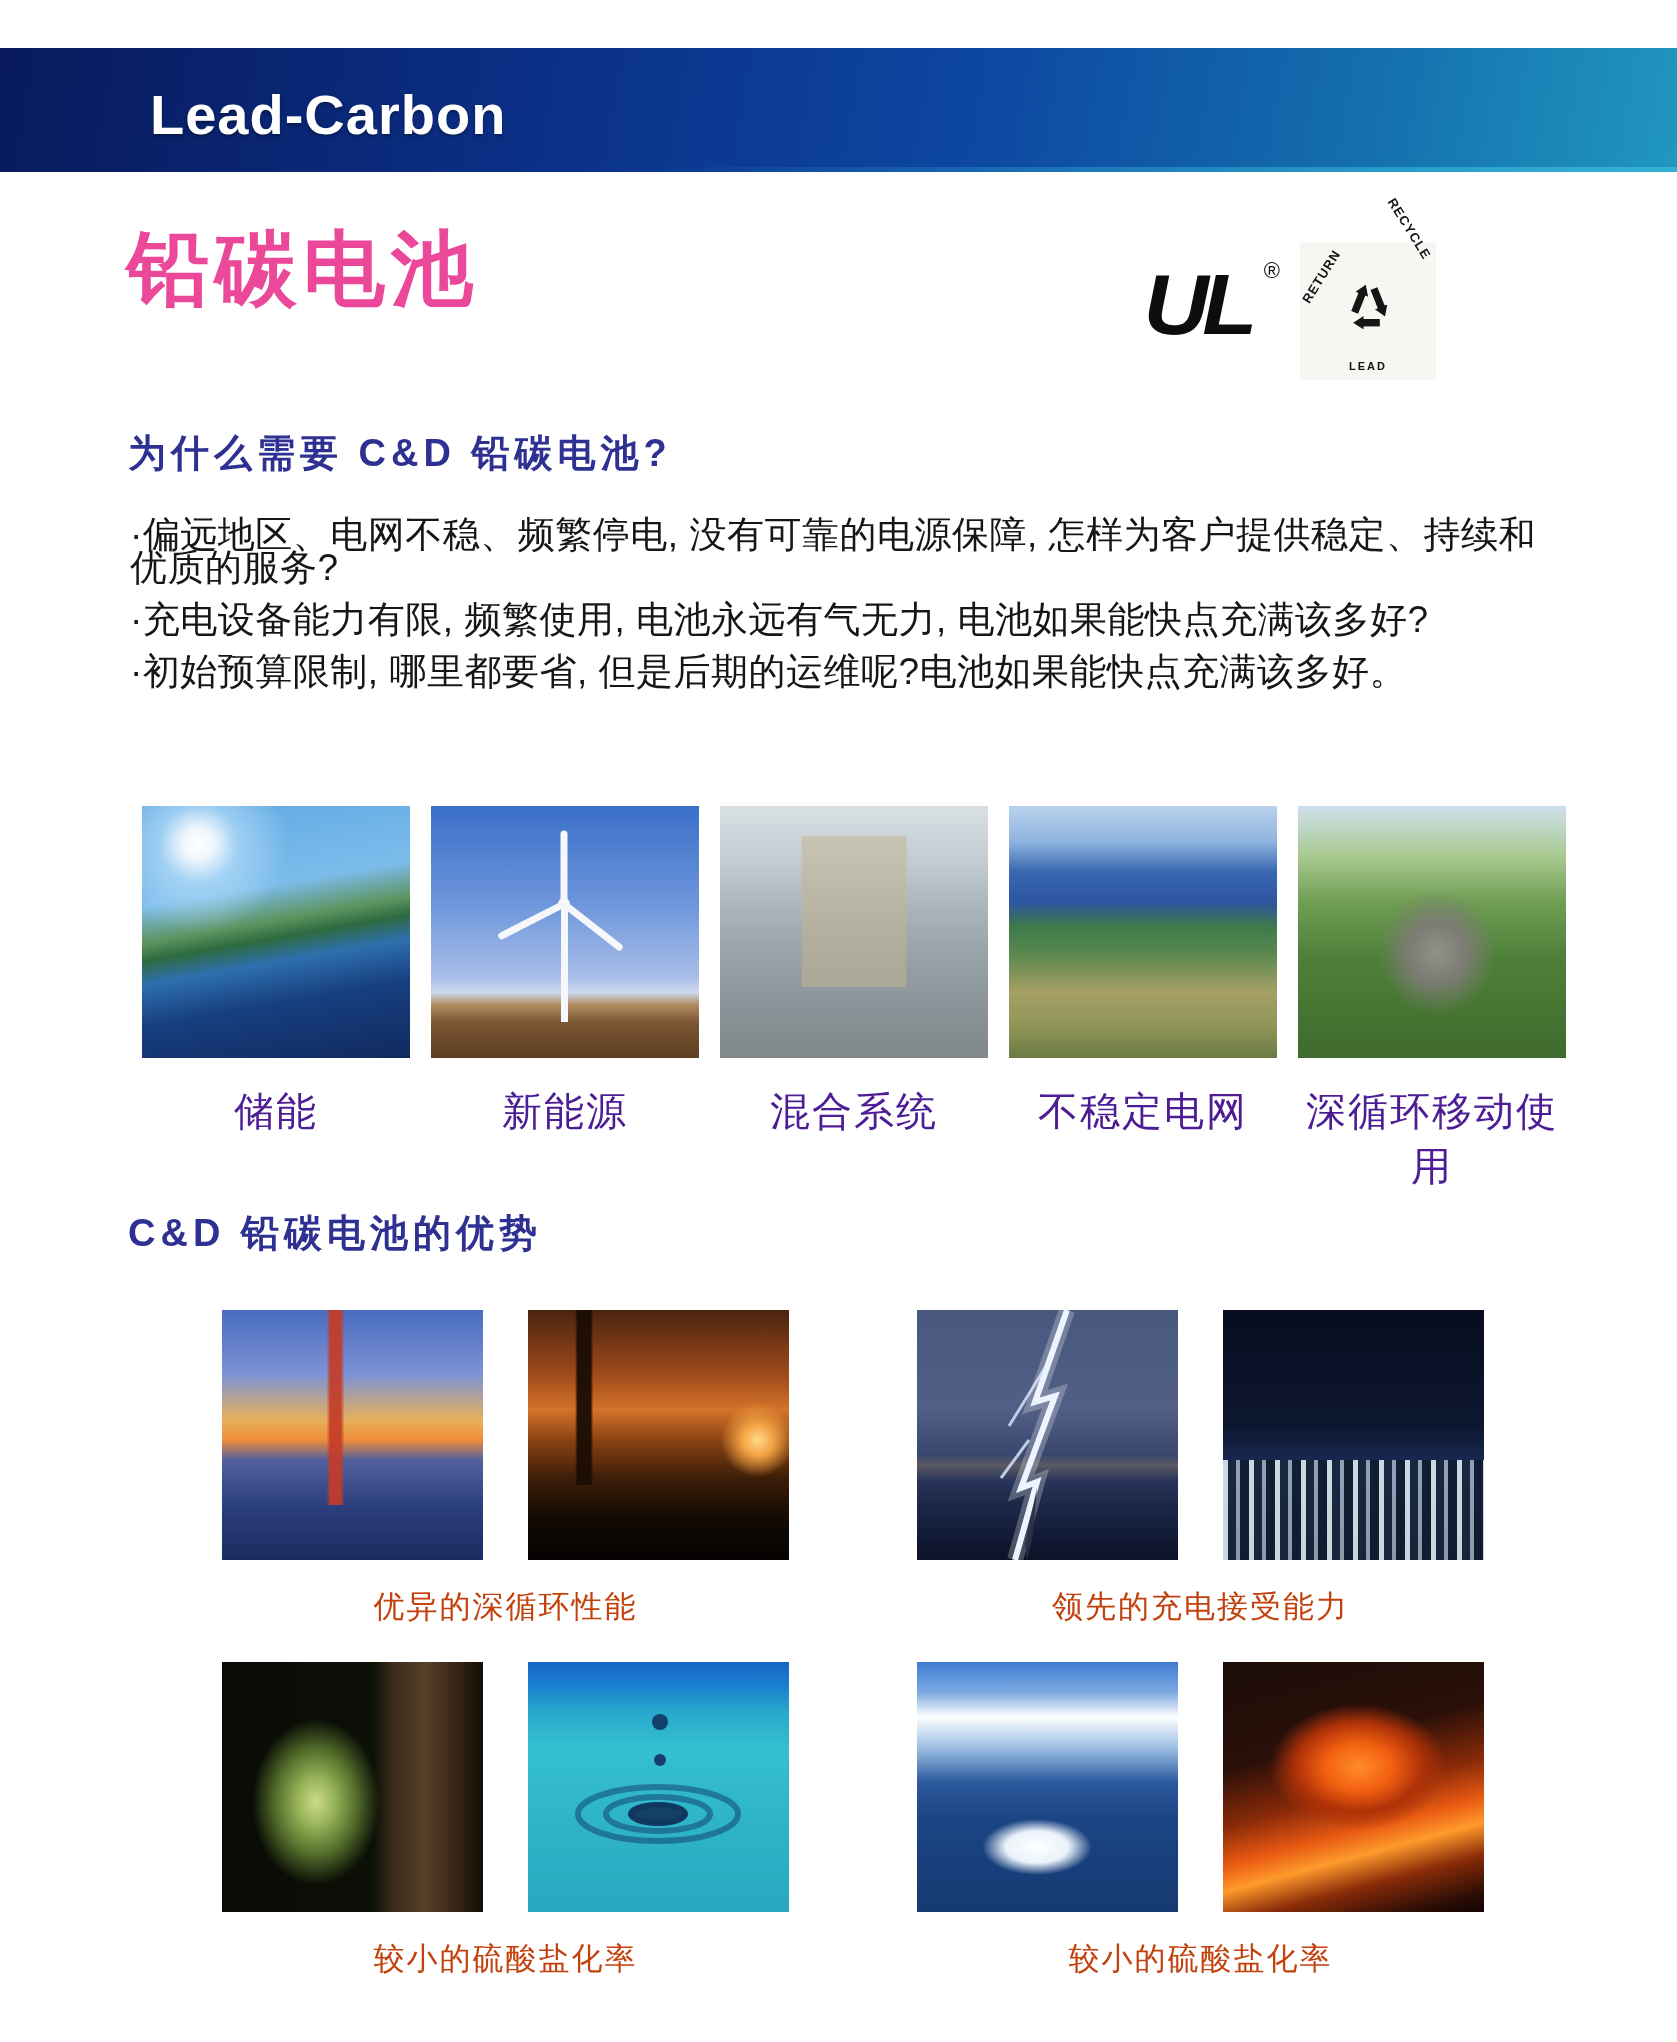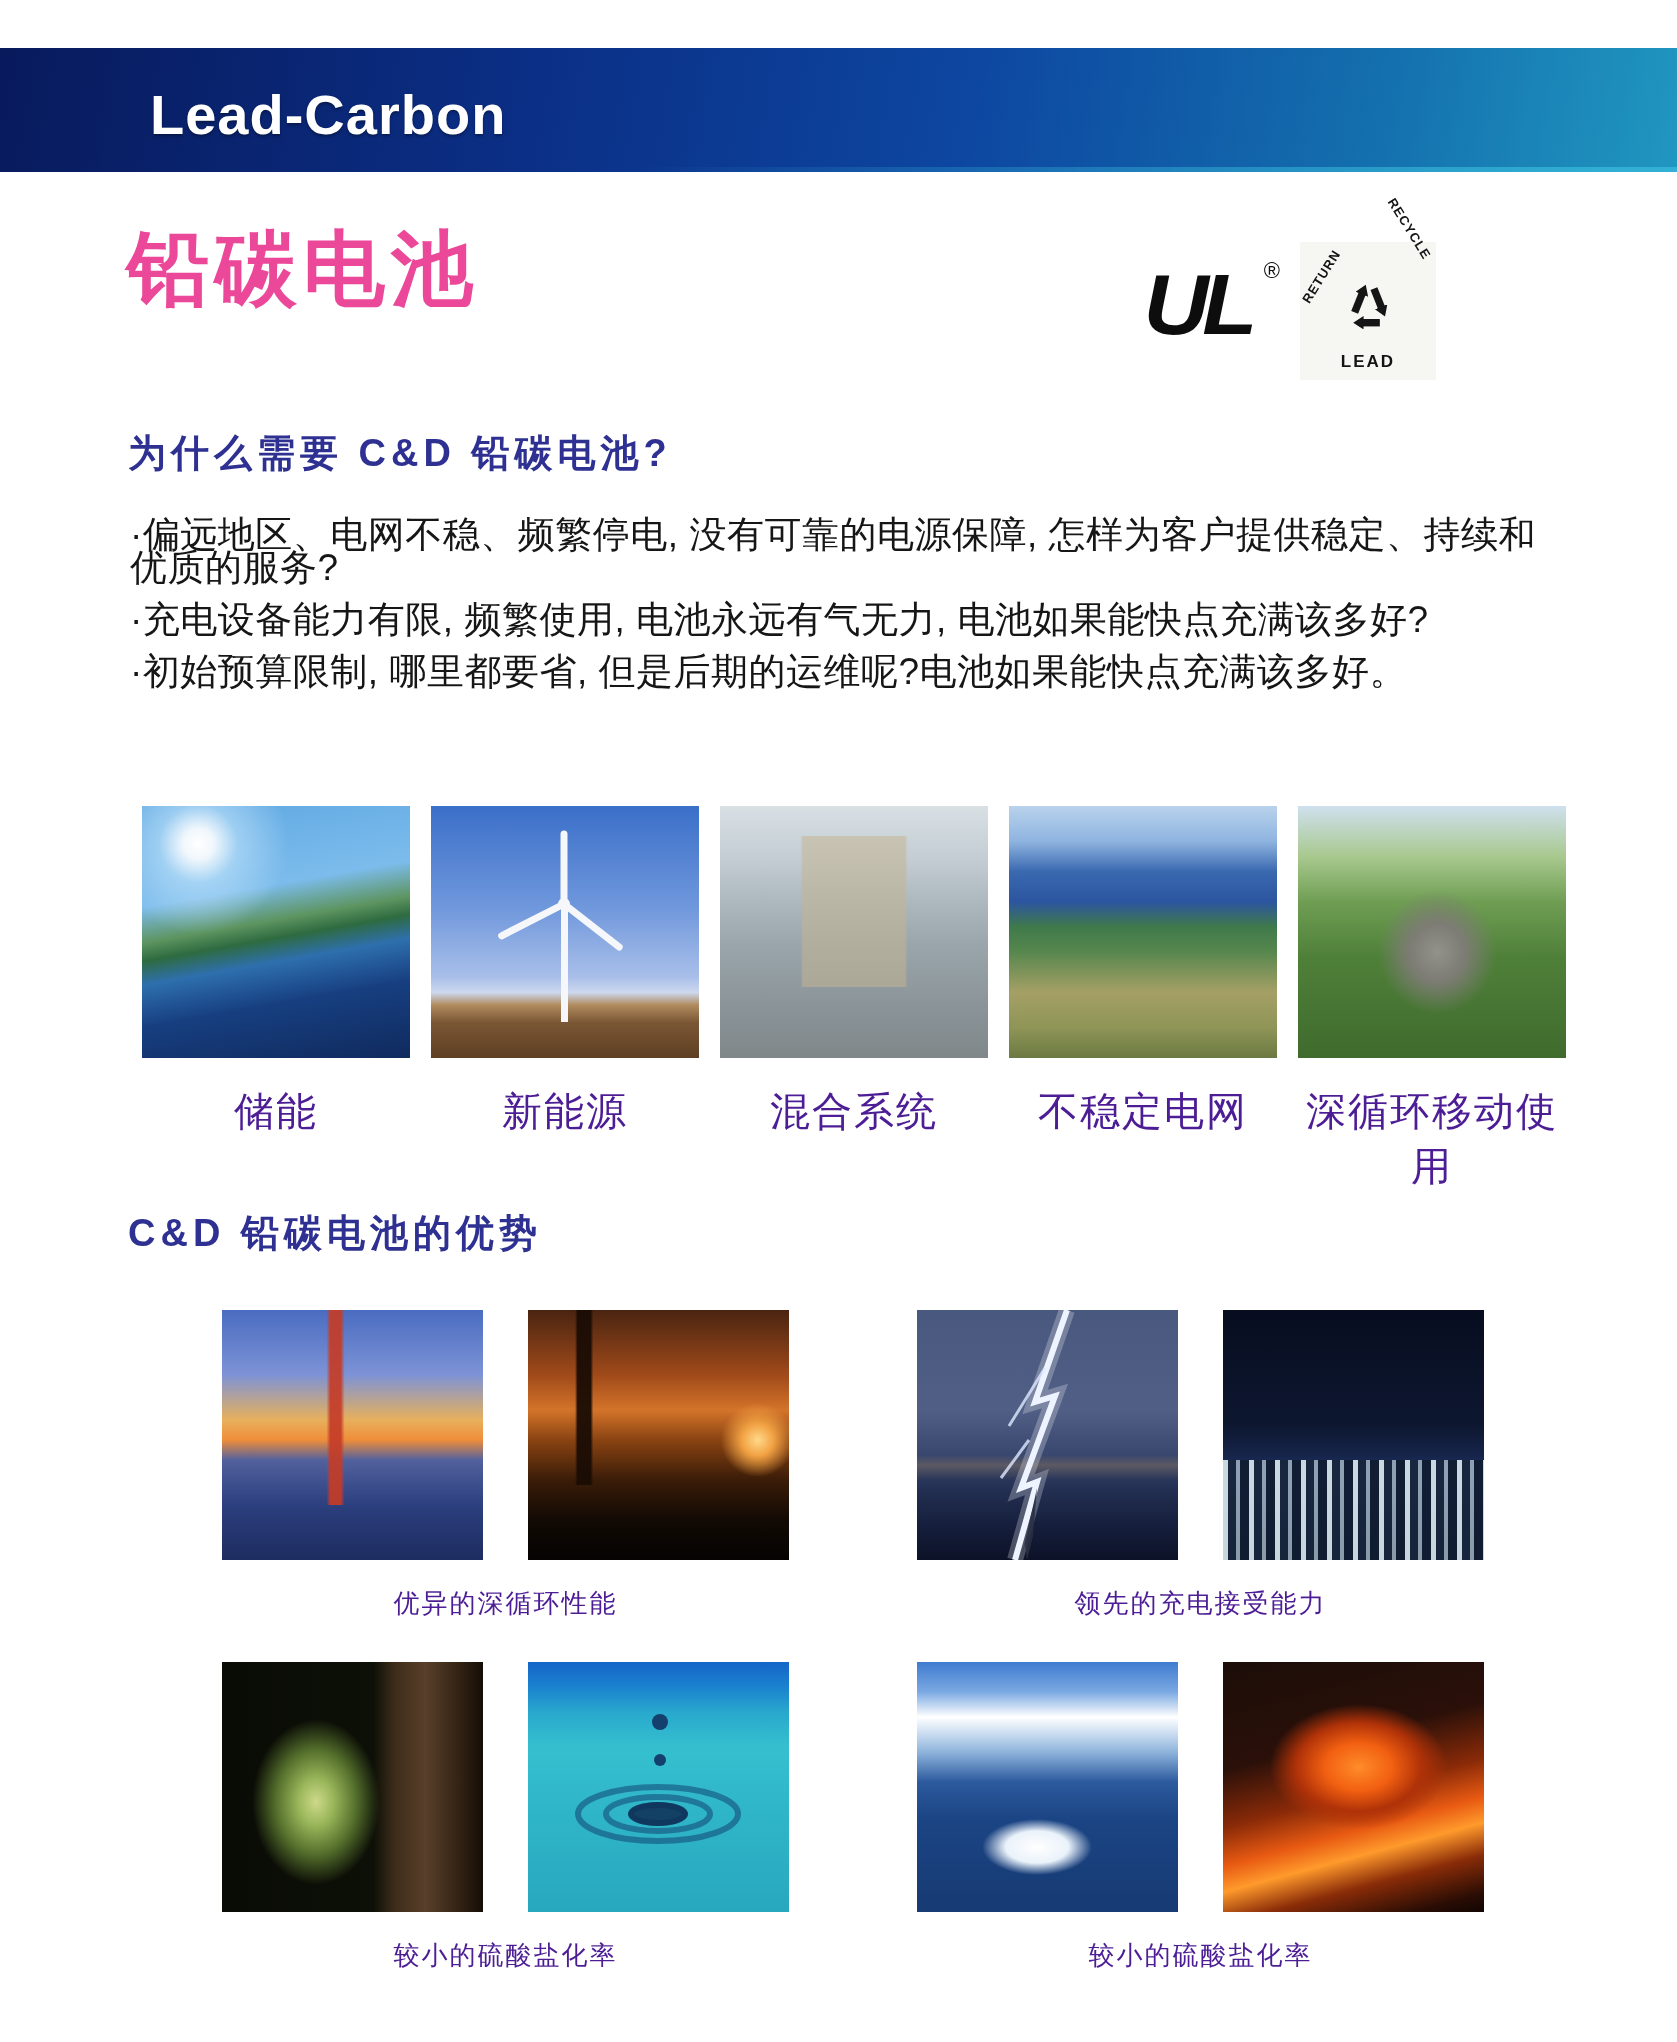--- a/index.html
+++ b/index.html
@@ -34,21 +34,21 @@
   }
   .ul-reg { position: absolute; right: 6px; top: 2px; font-size: 22px; font-style: normal; color: #0d0d0d; }
 
   .recycle-logo {
     position: absolute; left: 1300px; top: 242px; width: 136px; height: 138px;
     background: #f6f6f3;
   }
   .rec-word { position: absolute; font-size: 13px; font-weight: bold; color: #141414; letter-spacing: 1px; white-space: nowrap; }
   .rec-return  { left: -1px; top: 56px; transform: rotate(-58deg); transform-origin: left top; }
   .rec-recycle { right: 2px; top: 12px; transform: rotate(58deg); transform-origin: right top; }
-  .rec-lead { position: absolute; left: 0; right: 0; bottom: 8px; text-align: center; font-size: 17px; font-weight: bold; letter-spacing: 2px; color: #141414; }
+  .rec-lead { position: absolute; left: 0; right: 0; bottom: 8px; text-align: center; font-size: 11px; font-weight: bold; letter-spacing: 2px; color: #141414; }
   .rec-arrows { position: absolute; left: 31px; top: 18px; }
 
   
   .sec-heading {
     position: absolute; left: 128px; margin: 0;
     font-size: 38px; font-weight: bold; color: #2e3192; letter-spacing: 5px;
   }
   #why-heading { top: 428px; }
   #adv-heading { top: 1208px; }
 
@@ -61,21 +61,21 @@
   .ph { width: 268px; height: 252px; position: relative; overflow: hidden; }
   .app-row figcaption { margin-top: 26px; text-align: center; font-size: 40px; color: #4c1d95; letter-spacing: 2px; }
 
   
   .adv-row { position: absolute; left: 222px; display: flex; gap: 128px; }
   #adv-row-1 { top: 1310px; }
   #adv-row-2 { top: 1662px; }
   .adv-group { width: 567px; }
   .adv-pair { display: flex; gap: 45px; }
   .ph2 { width: 261px; height: 250px; position: relative; overflow: hidden; }
-  .adv-caption { margin-top: 26px; text-align: center; font-size: 26px; color: #4c1d95; letter-spacing: 2px; }
+  .adv-caption { margin-top: 26px; text-align: center; font-size: 31px; color: #c2410c; letter-spacing: 2px; }
 
   
   .ph-solar { background:
     radial-gradient(circle at 21% 15%, #ffffff 0%, rgba(255,255,255,.9) 5%, rgba(200,232,252,.55) 13%, rgba(200,232,252,0) 30%),
     linear-gradient(170deg, #5fa8e2 0%, #7cbcec 34%, #5d9460 46%, #2e6b40 52%, #2e6fae 60%, #173f80 74%, #102a5e 100%); }
   .ph-wind { background: linear-gradient(180deg, #3a6fc8 0%, #6f97dc 40%, #a9bfe9 68%, #cdd8ee 74%, #b08b5e 79%, #7a5634 86%, #5e3f22 100%); }
   .ph-hybrid { background:
     linear-gradient(90deg, rgba(0,0,0,0) 30%, rgba(196,180,146,.55) 31%, rgba(196,180,146,.55) 69%, rgba(0,0,0,0) 70%) 0 30%/100% 60% no-repeat,
     linear-gradient(180deg, #d8e0e4 0%, #c2ccd2 22%, #aab6bc 40%, #9aa6ab 55%, #8d979c 75%, #7f8789 100%); }
   .ph-grid { background: linear-gradient(180deg, #b9d2ec 0%, #8fb4e0 14%, #3a69b0 26%, #2c55a0 38%, #3f7a4a 48%, #57874e 58%, #a5a065 74%, #8f9457 88%, #6b7a42 100%); }

